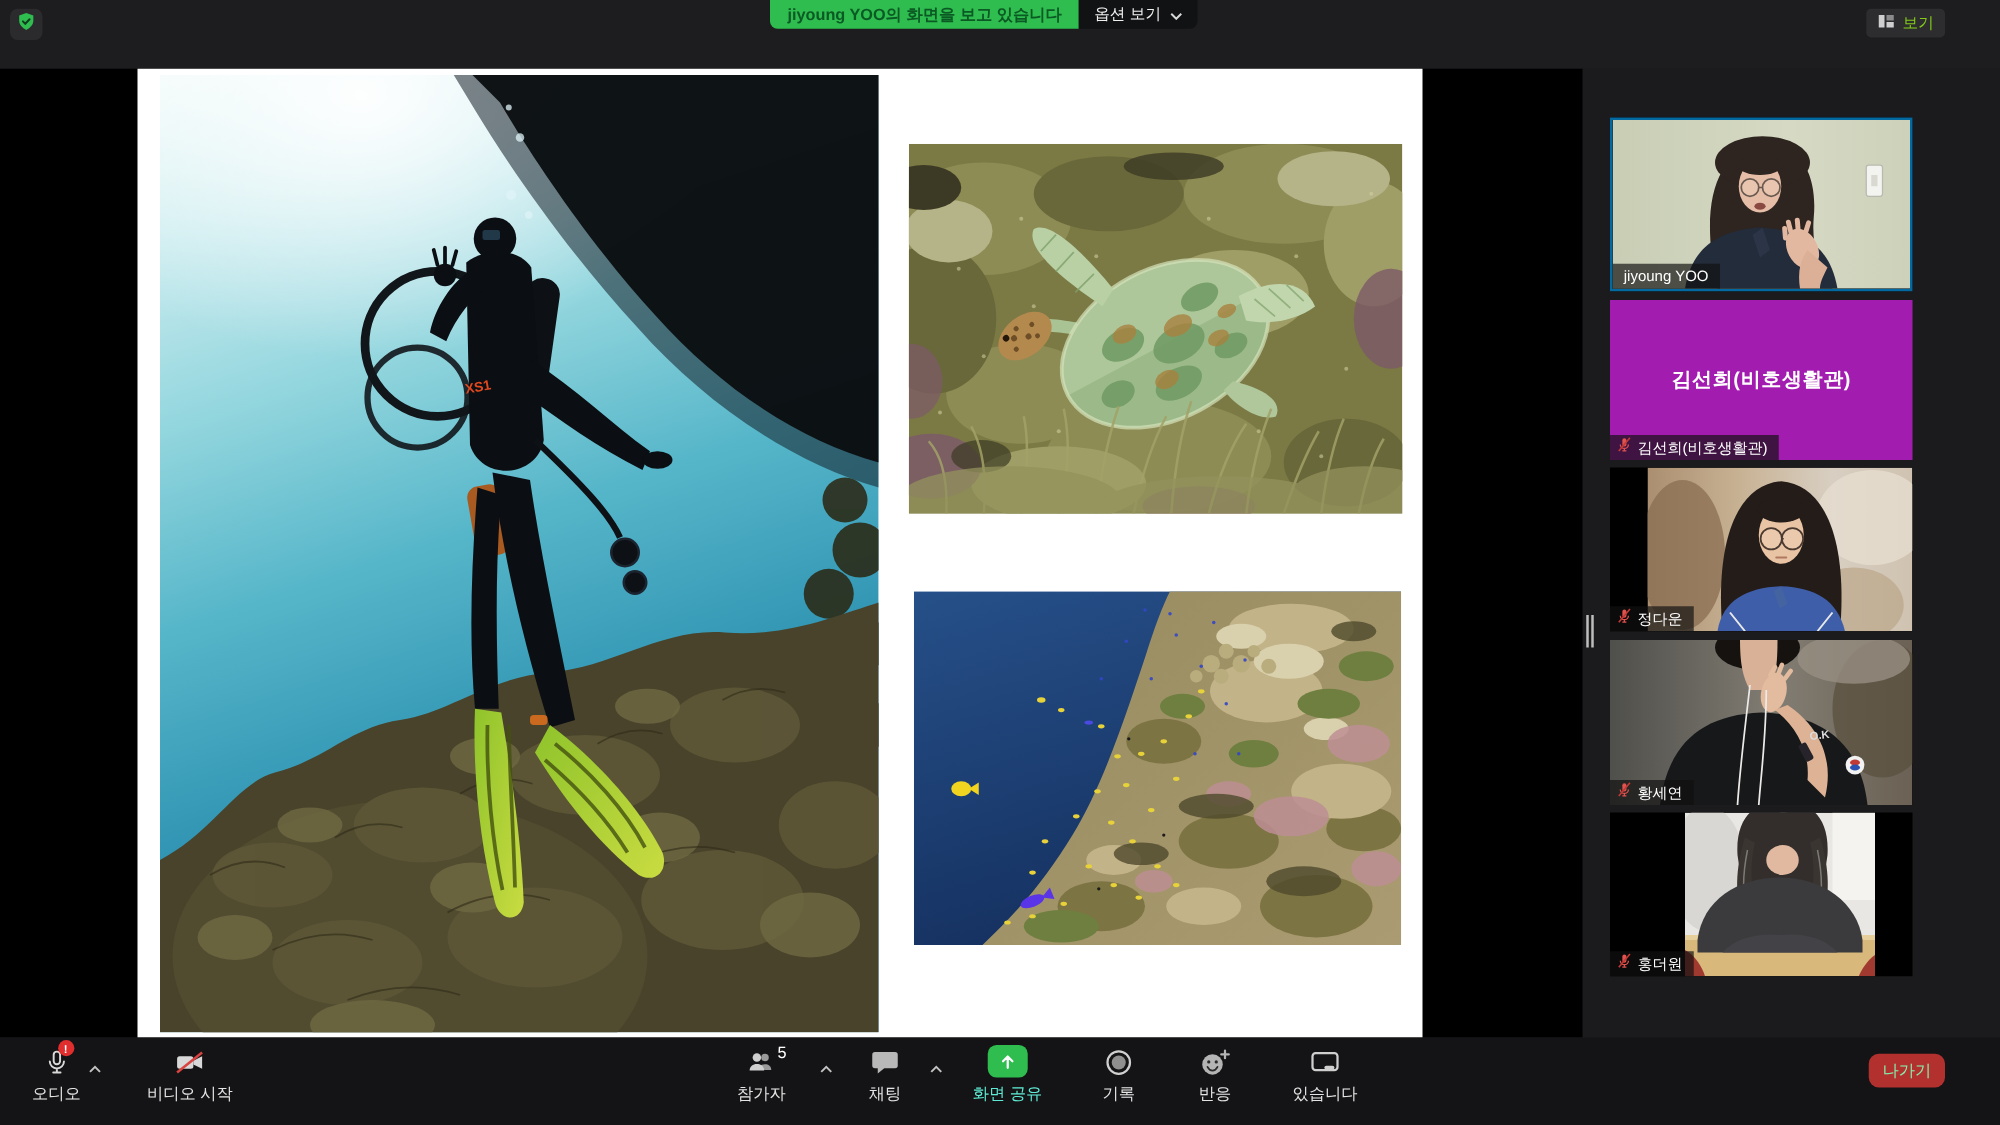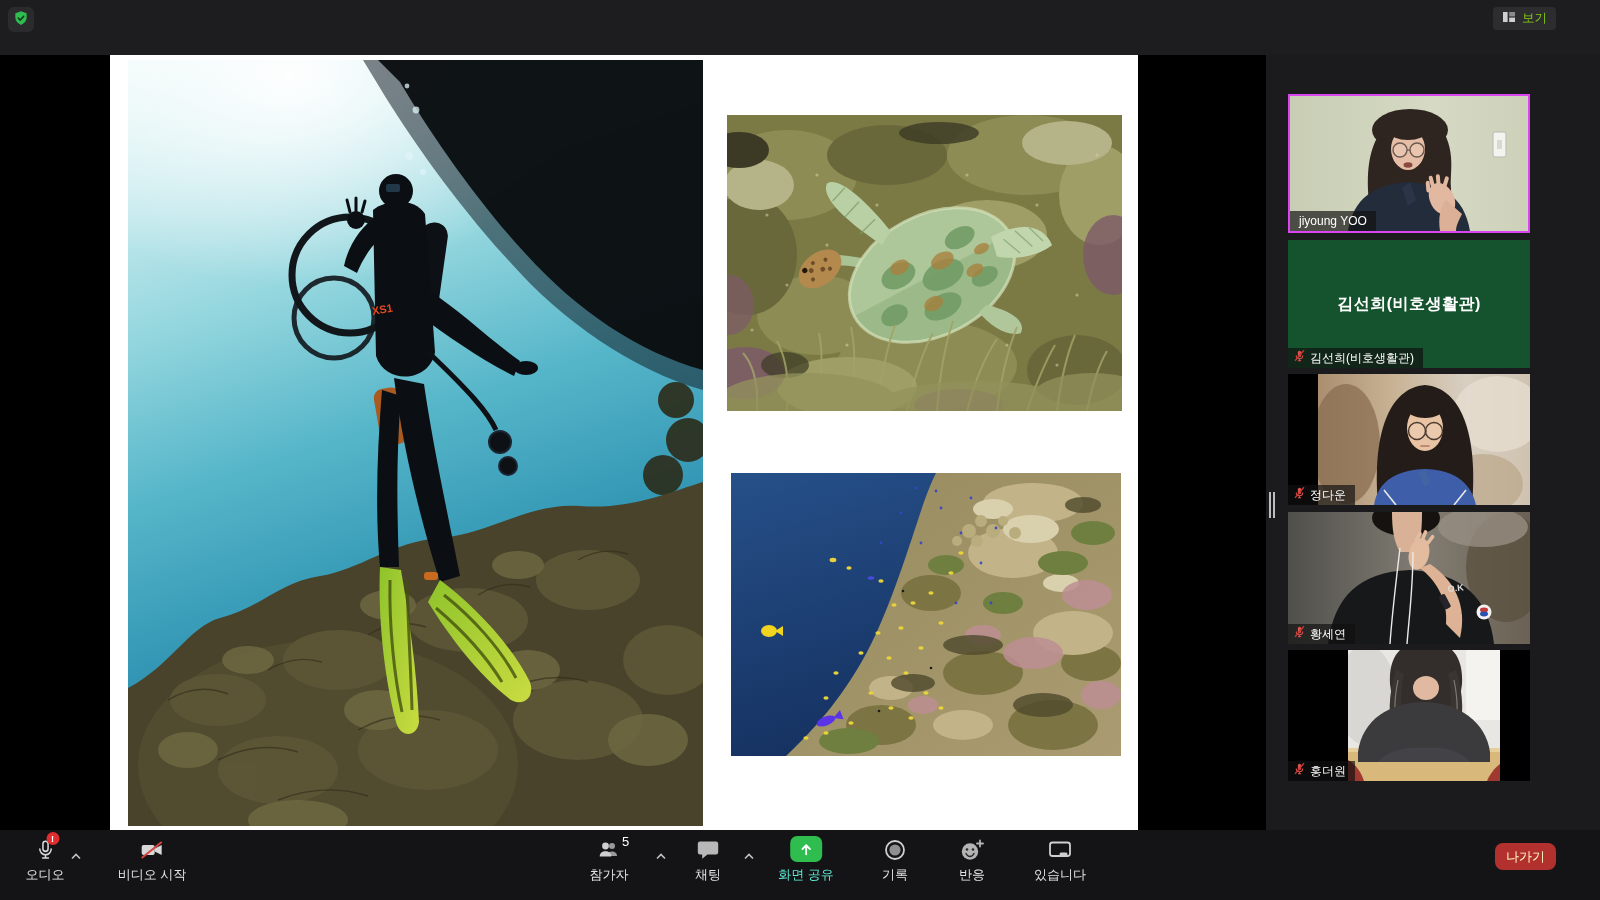--- a/index.html
+++ b/index.html
@@ -29,22 +29,22 @@
   #photo-reef{left:621px;top:418px;width:390px;height:283px;}
   .photo svg{display:block;width:100%;height:100%;}
 
   
   #divider{left:1268px;top:492px;width:10px;height:26px;cursor:col-resize;}
   #divider i{position:absolute;top:0;width:2px;height:26px;background:#bdbdbd;}
   #divider i:nth-child(1){left:1px}#divider i:nth-child(2){left:5px}
 
   
   .tile{position:absolute;left:1288px;width:242px;background:#000;overflow:hidden;cursor:pointer;}
-  #tile-1{top:94px;height:139px;border:2px solid #d946ef;box-sizing:border-box;}
-  #tile-2{top:240px;height:128px;background:#14532d;}
+  #tile-1{top:94px;height:139px;border:2px solid #0369a1;box-sizing:border-box;}
+  #tile-2{top:240px;height:128px;background:#a21caf;}
   #tile-3{top:374px;height:131px;text-decoration:underline;}
   #tile-4{top:512px;height:132px;}
   #tile-5{top:650px;height:131px;text-align:center;}
   .vid{position:absolute;top:0;height:100%;}
   .plate{position:absolute;left:0;bottom:0;display:flex;align-items:center;gap:4px;
          background:rgba(16,16,16,.68);color:#fff;font-size:12px;line-height:18px;
          padding:1px 9px 1px 5px;white-space:nowrap;}
   .plate.noicon{padding-left:9px;}
   .center-name{position:absolute;inset:0;display:flex;align-items:center;justify-content:center;
                color:#fff;font-size:16px;font-weight:bold;letter-spacing:.5px;}
@@ -56,36 +56,47 @@
   .tb-icon{height:26px;display:flex;align-items:flex-end;justify-content:center;position:relative;}
   .tb-caret{position:absolute;top:16px;transform:translateX(-50%);cursor:pointer;height:8px;}
   #share-item .lbl{color:#5eead4;}
   .share-chip{width:32px;height:26px;background:#2ebd4e;border-radius:7px;
               display:flex;align-items:center;justify-content:center;}
   #pt-count{position:absolute;left:26px;top:-2px;font-size:13px;color:#fff;}
   #audio-badge{position:absolute;left:12px;top:-4px;width:13px;height:13px;border-radius:50%;
                background:#e02d2d;color:#fff;font-size:9px;font-weight:bold;display:flex;
                align-items:center;justify-content:center;}
   #leave-btn{position:absolute;left:1495px;top:13px;width:61px;height:27px;background:#b2312f;
-             border-radius:8px;color:#fef9c3;font-size:13px;display:flex;align-items:center;
+             border-radius:8px;color:#86efac;font-size:13px;display:flex;align-items:center;
              justify-content:center;cursor:pointer;}
 </style>
 </head>
 <body>
 
 <div id="app">
 
   <div id="topbar" class="abs">
     <div id="shield-btn" class="abs">
       <span>
         <svg width="16" height="16" viewBox="0 0 24 24">
             <path d="M12 2l8.5 3v6.2c0 5-3.6 8.8-8.5 11.3C7.1 20 3.5 16.2 3.5 11.2V5z" fill="#2ebd4e"></path>
             <path d="M8 12.2l2.8 2.8 5.2-5.4" stroke="#123d1f" stroke-width="2.4" fill="none" stroke-linecap="round"></path>
           </svg>
       </span>
+    </div>
+    <div id="banner-group" class="abs">
+      <div id="banner">jiyoung  YOO의 화면을 보고 있습니다</div>
+      <div id="options-btn">
+        <span>옵션 보기</span>
+        <span>
+          <svg width="10" height="6" viewBox="0 0 10 6">
+              <path d="M1 1l4 4 4-4" stroke="#d8d8d8" stroke-width="1.6" fill="none"></path>
+            </svg>
+        </span>
+      </div>
     </div>
     <div id="view-btn" class="abs">
       <span>
         <svg width="14" height="12" viewBox="0 0 14 12">
             <rect x="1" y="1" width="4.6" height="10" fill="#cfcfcf"></rect>
             <rect x="7.2" y="1" width="5.8" height="4.4" fill="#8b8b8b"></rect>
             <rect x="7.2" y="6.6" width="5.8" height="4.4" fill="#cfcfcf"></rect>
           </svg>
       </span>
       <span>보기</span>

